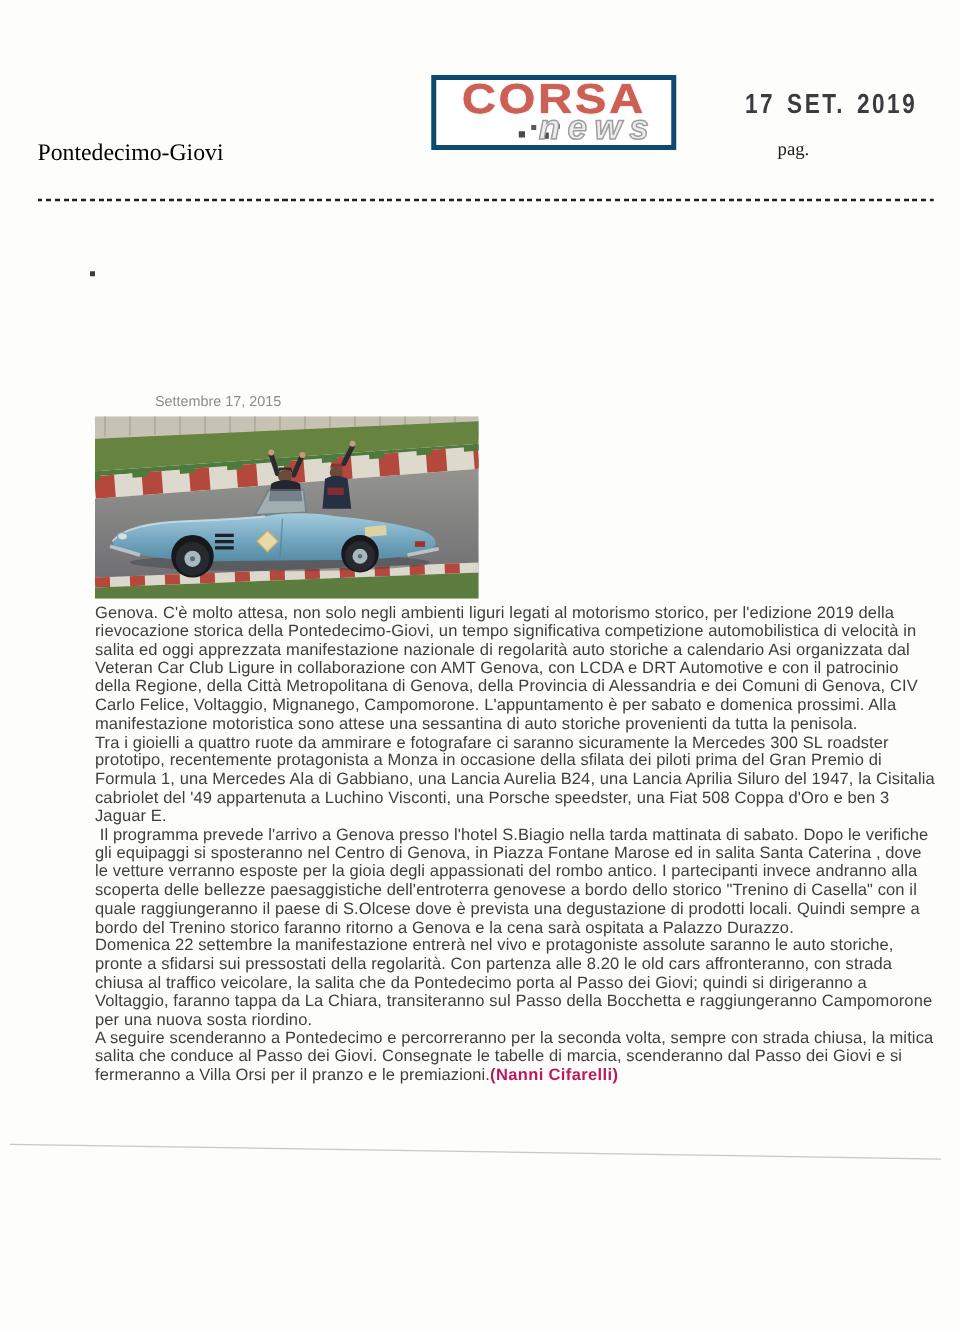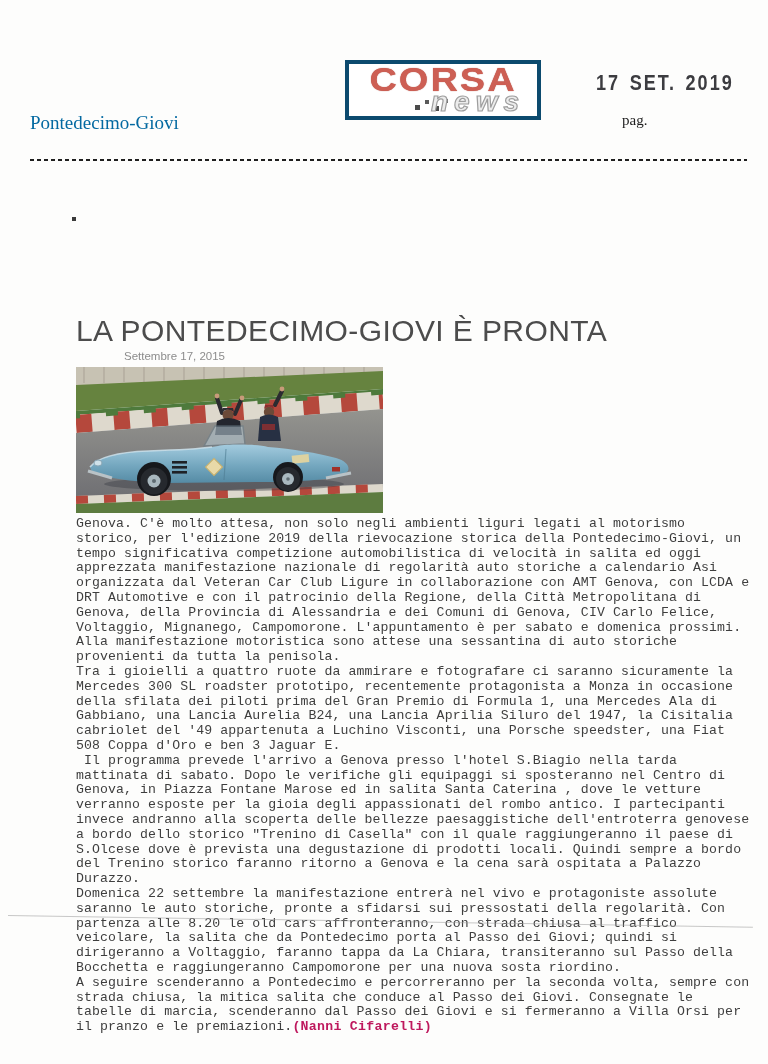--- a/index.html
+++ b/index.html
@@ -14,21 +14,21 @@
 
   
   .club-name{
     position:absolute;left:30px;top:60px;
     font-family:"Liberation Serif", serif;
     font-weight:700;font-size:17.5px;letter-spacing:.3px;color:#1d1d1d;
   }
   .subject{
     position:absolute;left:30px;top:112px;
     font-family:"Liberation Serif", serif;
-    font-size:19px;color:#0369a1;
+    font-size:19px;color:#000000;
   }
   .pag{
     position:absolute;left:622px;top:112px;
     font-family:"Liberation Serif", serif;
     font-size:15px;color:#1d1d1d;
   }
   .logo-box{
     position:absolute;left:345px;top:60px;width:188px;height:52px;
     border:4px solid #0c4a6e;background:#fff;
   }
@@ -71,21 +71,21 @@
     margin:0;font-size:30px;font-weight:400;letter-spacing:.4px;
     color:#4c4c4c;line-height:34px;white-space:nowrap;
   }
   .art-date{
     margin:2px 0 5px 48px;font-size:11.5px;color:#8c8c8c;
   }
   .photo{width:307px;height:146px;display:block;}
   .body-text{margin-top:4px;}
   .body-text p{
     margin:0;font-size:13.2px;line-height:14.8px;letter-spacing:.1px;
-    color:#3e3e3e;white-space:pre-wrap;font-family:Liberation Mono, monospace;
+    color:#3e3e3e;white-space:pre-wrap;
   }
   .byline{font-weight:700;color:#be185d;letter-spacing:.3px;}
 
   .fold-line{
     position:absolute;left:8px;top:915px;width:745px;height:1.2px;
     background:#9b9b9b;opacity:.55;transform:rotate(.9deg);transform-origin:left top;
   }
 </style>
 </head>
 <body>
@@ -107,21 +107,20 @@
 
   <div class="date-stamp">17 SET. 2019</div>
 
   <div class="subject">Pontedecimo-Giovi</div>
   <div class="pag">pag.</div>
 
   <div class="dashed-rule"></div>
   <div class="speck"></div>
 
   <main class="article">
-    <h1 class="headline">LA PONTEDECIMO-GIOVI È PRONTA</h1>
     <div class="art-date">Settembre 17, 2015</div>
 
     <svg class="photo" viewBox="0 0 307 146" width="307" height="146" aria-hidden="true">
       <defs>
         <linearGradient id="asph" x1="0" y1="0" x2="0" y2="1">
           <stop offset="0" stop-color="#94948f"></stop>
             <stop offset="1" stop-color="#6e6e72"></stop>
         </linearGradient>
         <linearGradient id="carblue" x1="0" y1="0" x2="0" y2="1">
           <stop offset="0" stop-color="#a3cbde"></stop>

